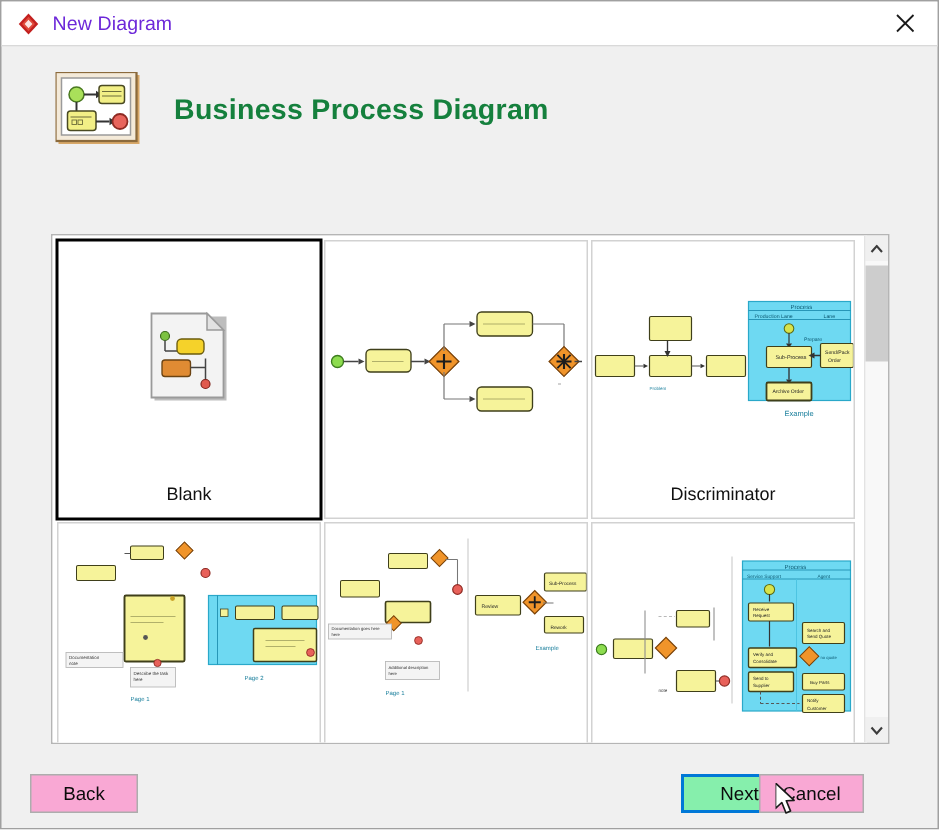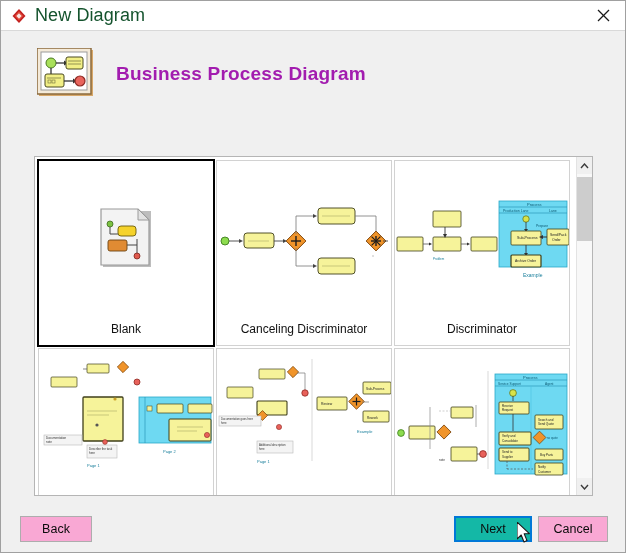--- a/index.html
+++ b/index.html
@@ -34,22 +34,22 @@
     box-sizing: border-box;
   }
   .app-icon {
     width: 16px; height: 16px;
     margin-left: 10px;
     margin-right: 8px;
     flex: 0 0 auto;
     position: relative;
   }
   .titlebar-title {
-    font-size: 18px;
-    color: #14532d;
+    font-size: 13px;
+    color: #6d28d9;
     letter-spacing: .1px;
   }
   .close-btn {
     position: absolute;
     right: 0; top: 0;
     width: 44px; height: 29px;
     display: flex; align-items: center; justify-content: center;
     cursor: default;
   }
   .close-btn svg { display:block; }
@@ -66,21 +66,21 @@
   .header-icon {
     margin-left: 36px;
     width: 60px; height: 52px;
     position: relative;
     flex: 0 0 auto;
   }
   .header-title {
     margin-left: 19px;
     font-size: 19px;
     font-weight: bold;
-    color: #a21caf;
+    color: #15803d;
     letter-spacing: .2px;
   }
 
   .subtitle {
     position: absolute;
     left: 33px;
     top: 131px;
     font-size: 13px;
     color: #3a3f45;
   }
@@ -186,27 +186,27 @@
     border: 1px solid #adadad;
     font-family: "Liberation Sans", sans-serif;
     font-size: 12.5px;
     color: #0b0b0b;
     text-align: center;
     line-height: 24px;
     cursor: default;
     padding: 0;
   }
   .btn.primary-hover {
-    background: #14b8a6;
+    background: #86efac;
     border: 2px solid #0078d7;
     line-height: 22px;
   }
   #back-btn  { left: 19px;  top: 515px; width: 72px; }
   #next-btn  { left: 453px; top: 515px; width: 78px; }
-  #cancel-btn{ left: 537px; top: 515px; width: 70px; }
+  #cancel-btn{ left: 505px; top: 515px; width: 70px; }
 
   
   .cursor {
     position: absolute;
     left: 516px;
     top: 521px;
     width: 16px;
     height: 24px;
     pointer-events: none;
   }
@@ -326,21 +326,20 @@
               <g transform="translate(152,73)">
                 <rect x="0" y="0" width="14" height="14" fill="#f0942a" stroke="#7a4208" stroke-width="0.9" transform="rotate(45 7 7)"></rect>
                 <line x1="7" y1="2" x2="7" y2="12" stroke="#1d1d1d" stroke-width="1.4"></line>
                 <line x1="2" y1="7" x2="12" y2="7" stroke="#1d1d1d" stroke-width="1.4"></line>
                 <line x1="2.6" y1="2.6" x2="11.4" y2="11.4" stroke="#1d1d1d" stroke-width="1.2"></line>
                 <line x1="11.4" y1="2.6" x2="2.6" y2="11.4" stroke="#1d1d1d" stroke-width="1.2"></line>
               </g>
               <line x1="166" y1="80" x2="171" y2="80" stroke="#444" stroke-width="0.9"></line>
             </svg>
           </div>
-          <div class="cell-label">Canceling Discriminator</div>
         </div>
 
         <div class="cell">
           <div class="cell-thumb">
             <svg width="176" height="156" viewBox="0 0 176 156">
 
               <rect x="2" y="76" width="26" height="14" rx="1" fill="#f6f39a" stroke="#3f3f1a" stroke-width="0.8"></rect>
               <line x1="28" y1="83" x2="34" y2="83" stroke="#555" stroke-width="0.8"></line>
               <polygon points="34,81.5 37,83 34,84.5" fill="#333"></polygon>
               <rect x="38" y="76" width="28" height="14" rx="1" fill="#f6f39a" stroke="#3f3f1a" stroke-width="0.8"></rect>

